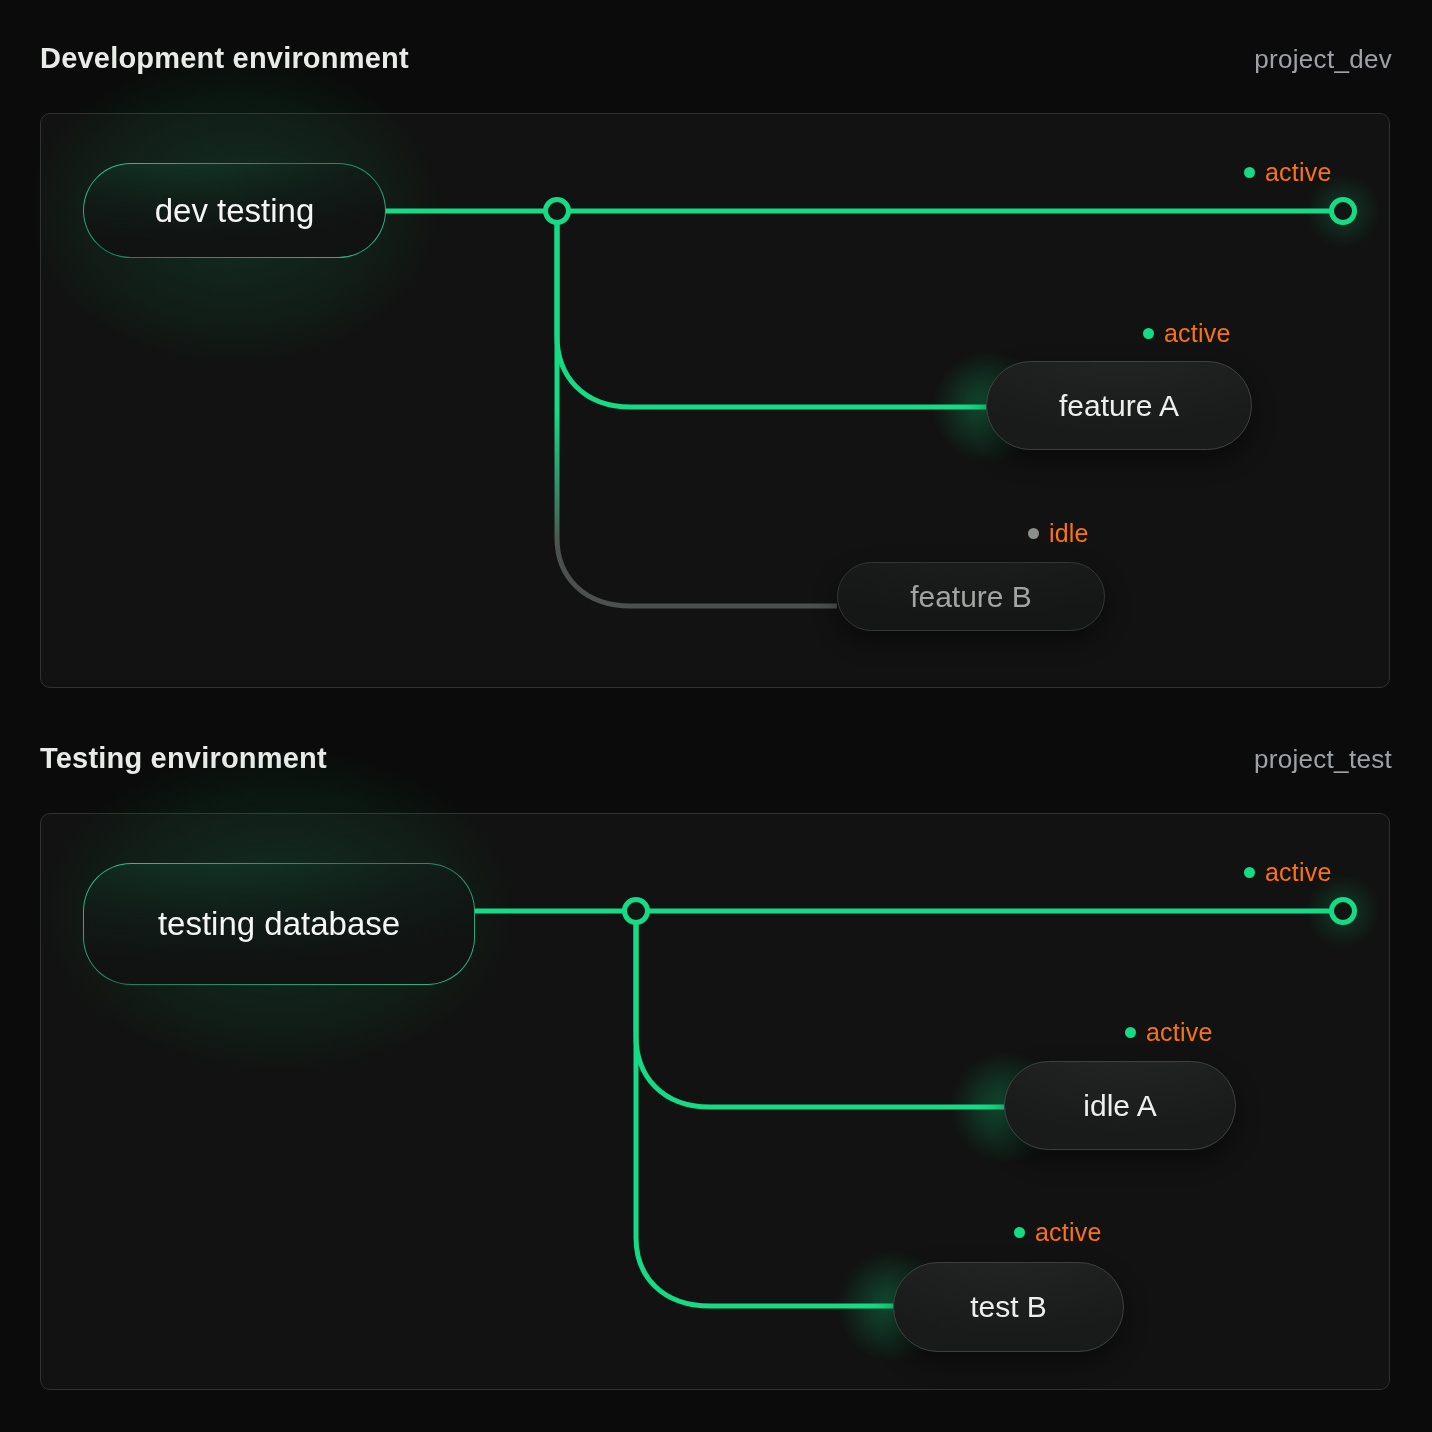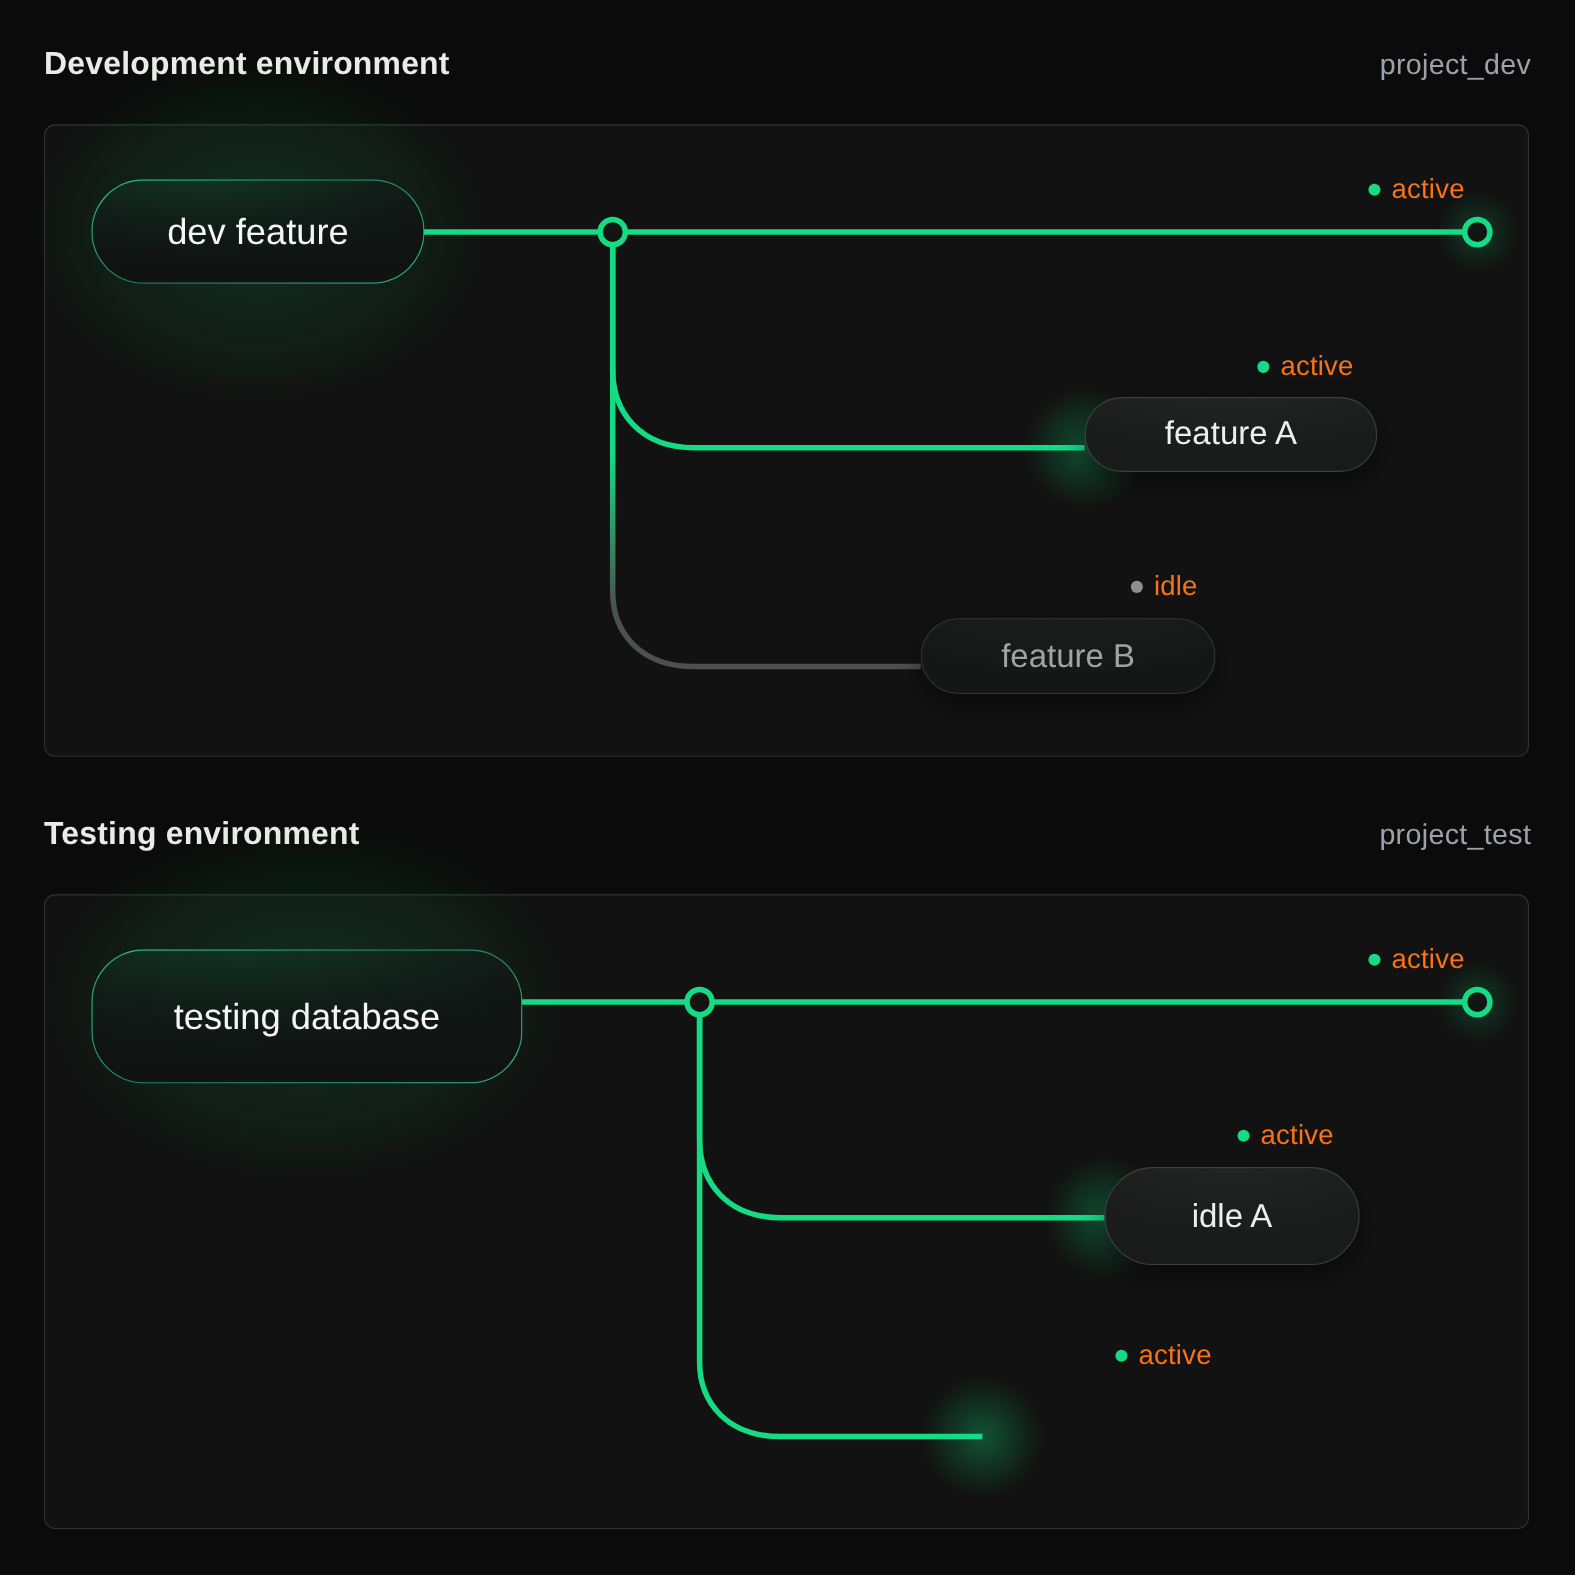--- a/index.html
+++ b/index.html
@@ -61,21 +61,21 @@
     color:#edefed;font-size:30px;
     box-shadow:0 10px 24px rgba(0,0,0,.45);
   }
   .pill.idle{
     border:1.5px solid #323634;
     background:radial-gradient(120% 160% at 50% -30%, #1c1f1d, #151716 70%);
     color:#a0a5a1;
   }
   
   .pill.root.r1{left:42px;top:49px;width:303px;height:95px;}
-  .pill.fA{left:945px;top:247px;width:266px;height:68px;}
+  .pill.fA{left:945px;top:247px;width:266px;height:89px;}
   .pill.fB{left:796px;top:448px;width:268px;height:69px;}
   
   .pill.root.r2{left:42px;top:49px;width:392px;height:122px;}
   .pill.tA{left:963px;top:247px;width:232px;height:89px;}
   .pill.tB{left:852px;top:448px;width:231px;height:90px;}
 
   
   .status{
     position:absolute;display:flex;align-items:center;gap:10px;
     font-size:25px;color:#f97316;letter-spacing:.2px;
@@ -119,21 +119,21 @@
       <path d="M516 97 V424 C516 462 542 492 590 492 H796" fill="none" stroke="url(#vfade1)" stroke-width="5"></path>
 
       <path d="M516 97 V222 C516 262 542 293 590 293 H945" fill="none" stroke="#15db84" stroke-width="5"></path>
 
       <path d="M344 97 H1302" fill="none" stroke="#15db84" stroke-width="5"></path>
       <circle cx="516" cy="97" r="11.5" fill="#131513" stroke="#15db84" stroke-width="5"></circle>
       <circle cx="1302" cy="97" r="11.5" fill="#131513" stroke="#15db84" stroke-width="5"></circle>
     </svg>
 
     <div class="pill root r1">
-      <span>dev feature</span>
+      <span>dev testing</span>
     </div>
     <div class="pill branch fA">
       <span>feature A</span>
     </div>
     <div class="pill branch idle fB">
       <span>feature B</span>
     </div>
 
     <div class="status s1root">
       <span class="dot"></span>
@@ -170,20 +170,23 @@
       <circle cx="595" cy="97" r="11.5" fill="#131513" stroke="#15db84" stroke-width="5"></circle>
       <circle cx="1302" cy="97" r="11.5" fill="#131513" stroke="#15db84" stroke-width="5"></circle>
     </svg>
 
     <div class="pill root r2">
       <span>testing database</span>
     </div>
     <div class="pill branch tA">
       <span>idle A</span>
     </div>
+    <div class="pill branch tB">
+      <span>test B</span>
+    </div>
 
     <div class="status s2root">
       <span class="dot"></span>
       <span>active</span>
     </div>
     <div class="status s2A">
       <span class="dot"></span>
       <span>active</span>
     </div>
     <div class="status s2B">

